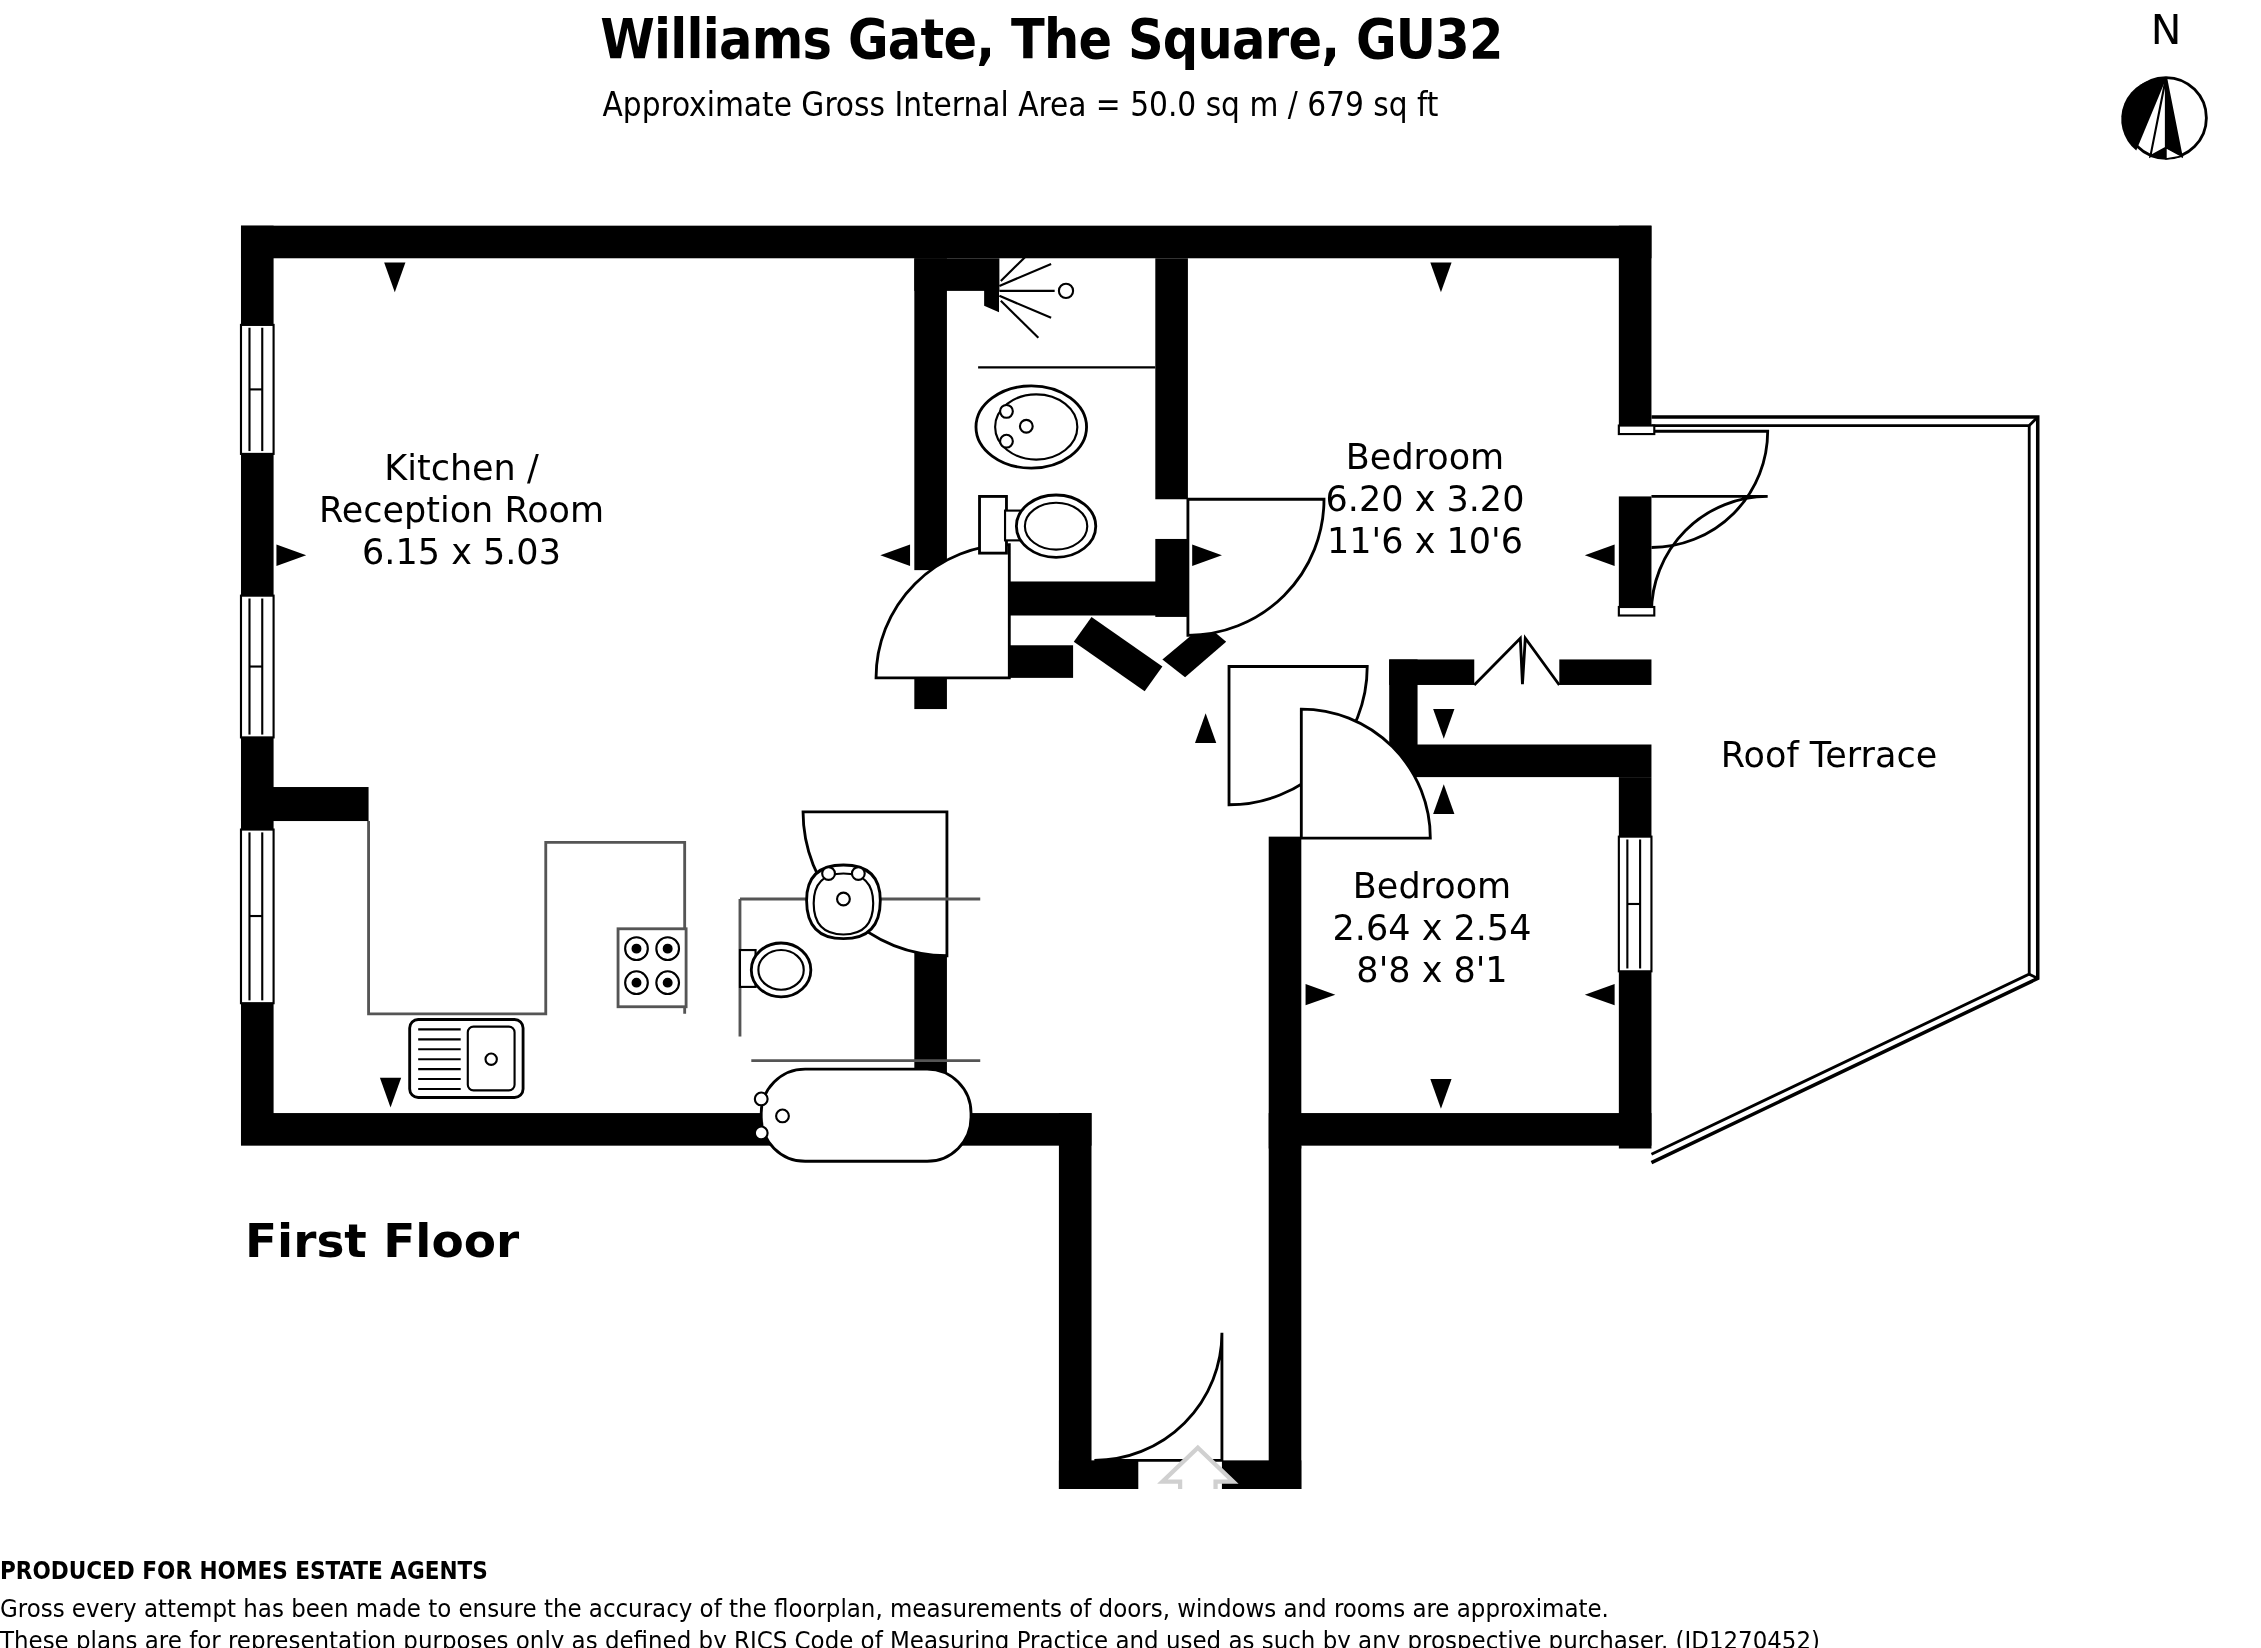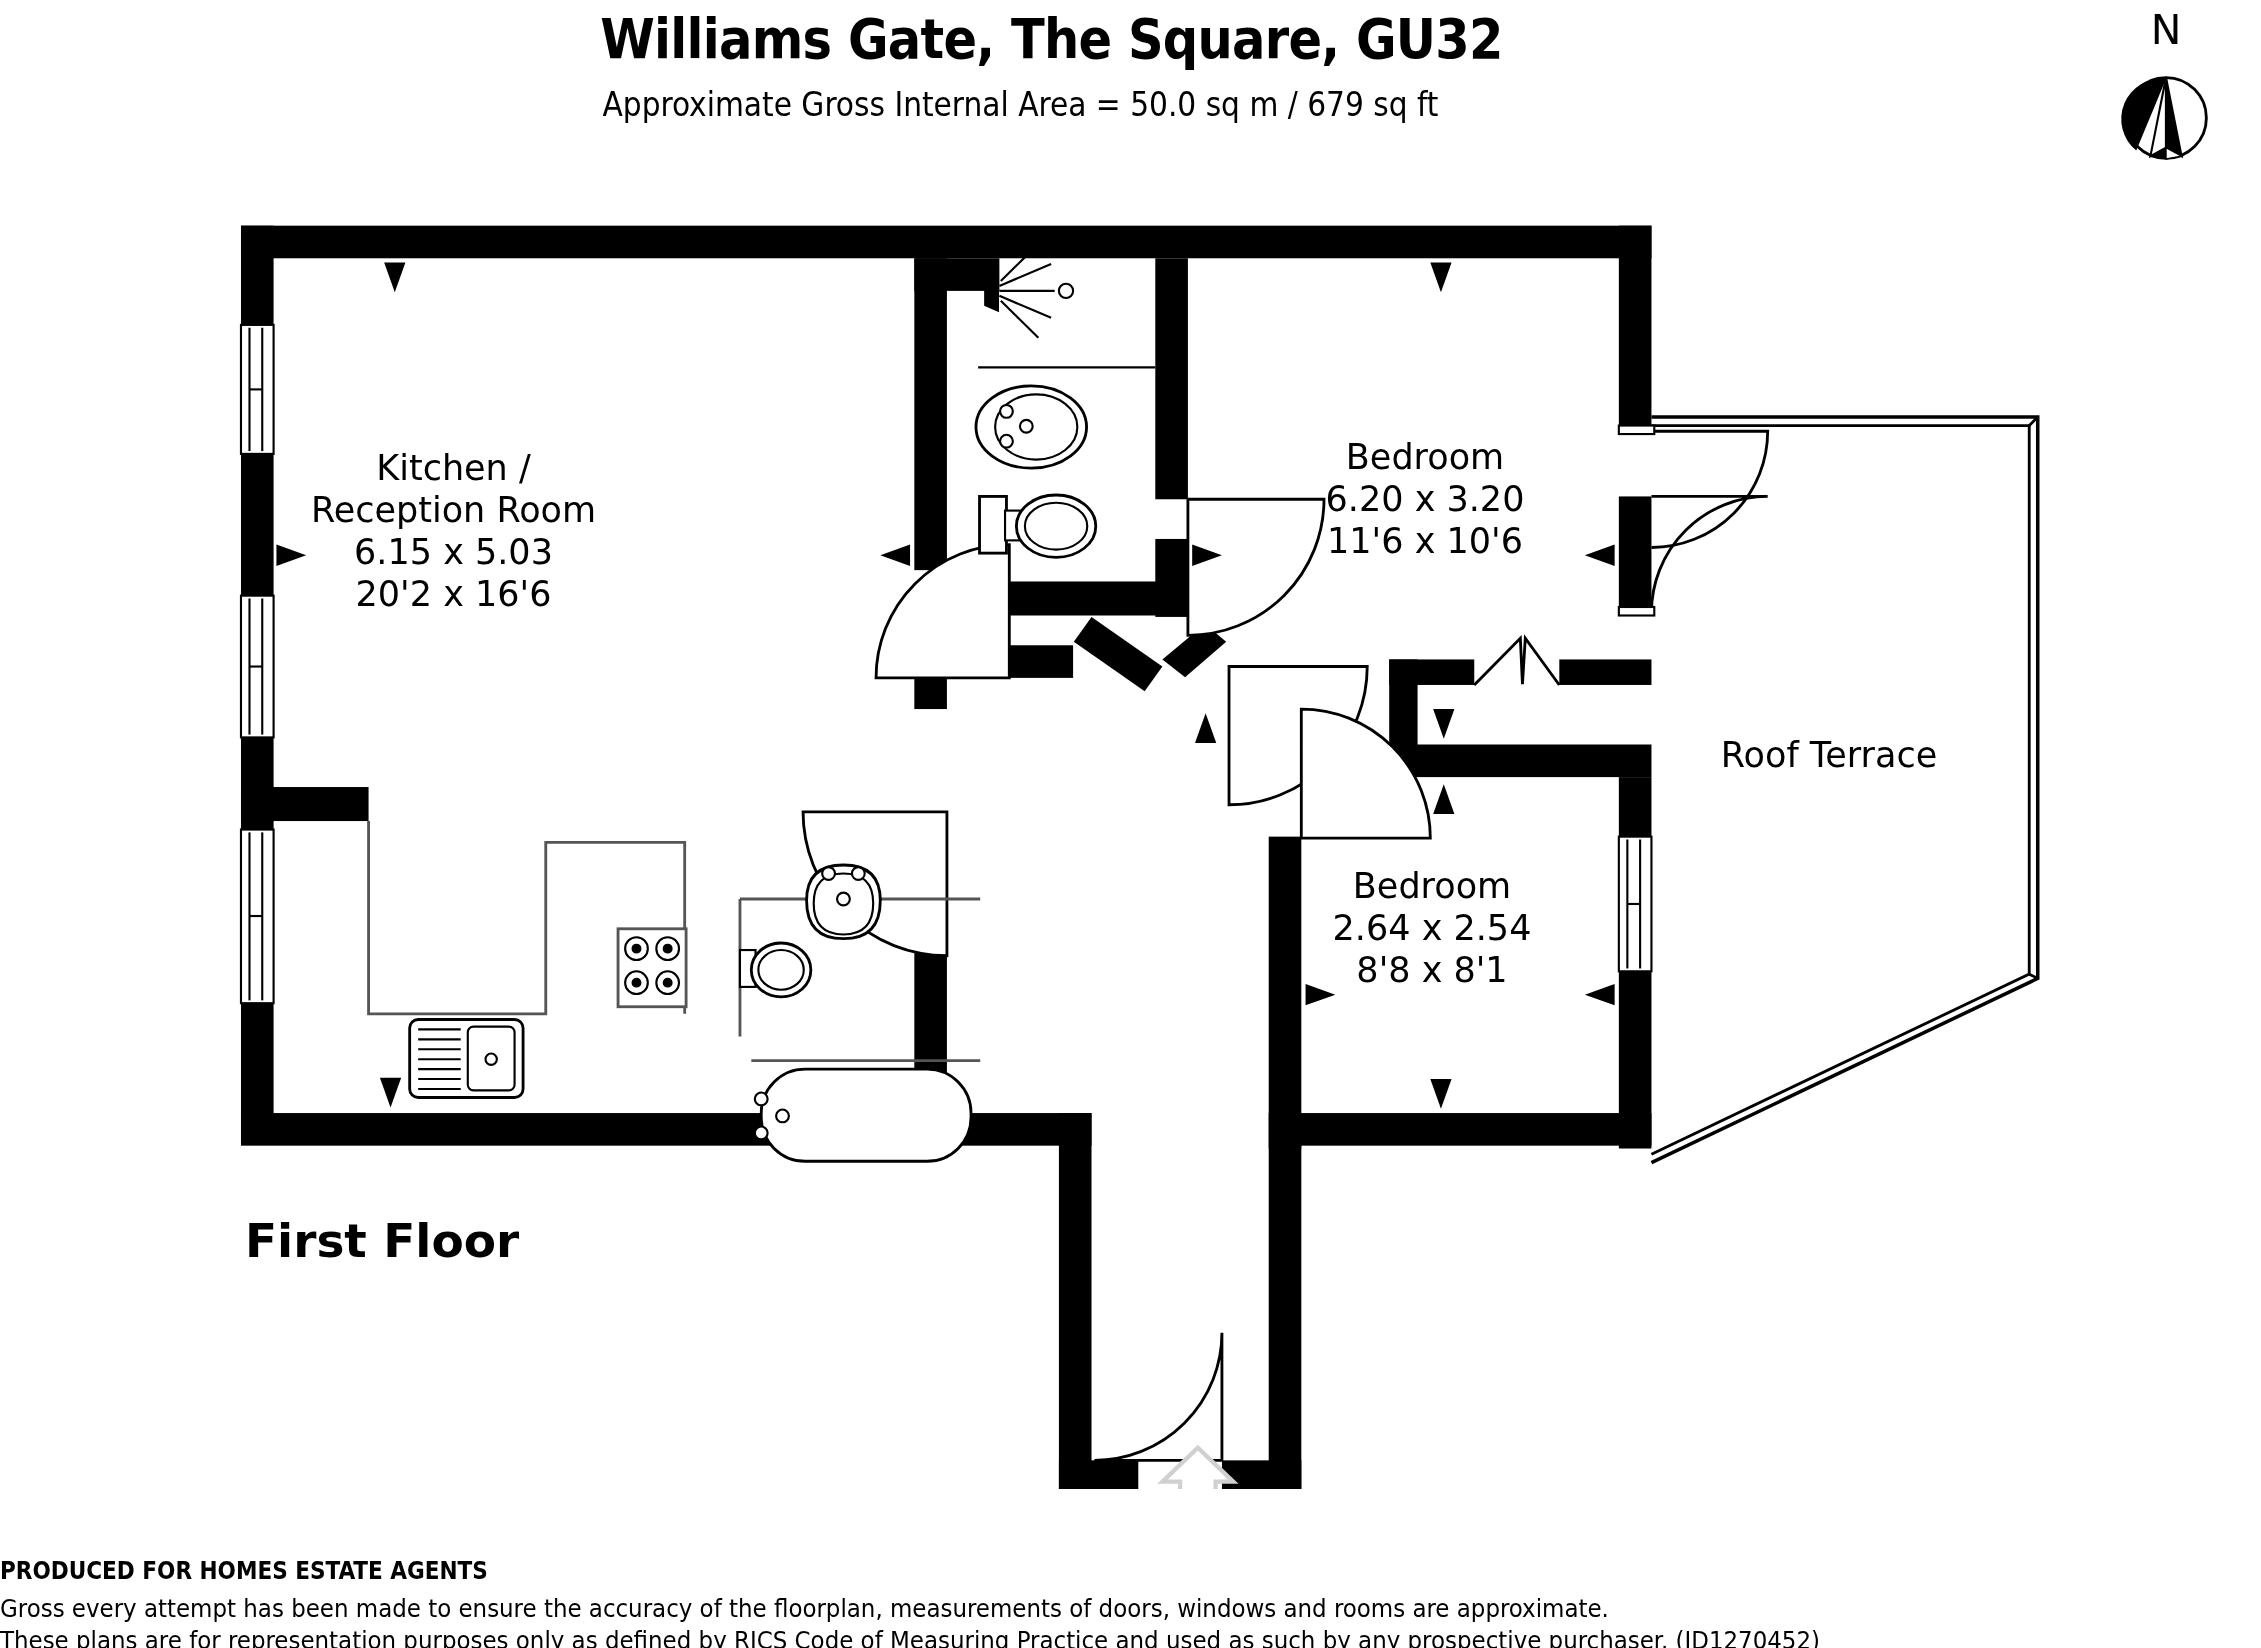--- a/index.html
+++ b/index.html
@@ -74,21 +74,21 @@
   }
   .room-label {
     position: absolute;
     text-align: center;
     font-size: 35px;
     line-height: 1.20;
     font-family: "DejaVu Sans", "Liberation Sans", sans-serif;
     white-space: nowrap;
   }
   .room-label .ln { display: block; }
-  #label-kitchen { left: 241px; top: 447px; width: 425px; }
+  #label-kitchen { left: 249px; top: 447px; width: 425px; }
   #label-bed1   { left: 1269px; top: 436px; width: 312px; }
   #label-bed2   { left: 1290px; top: 865px; width: 284px; }
   #label-terrace{ left: 1673px; top: 734px; width: 312px; }
 
   .footer {
     position: absolute;
     left: 0;
     width: 2261px;
     text-align: left;
     font-family: "DejaVu Sans Condensed", "Liberation Sans Narrow", "Liberation Sans", sans-serif;
@@ -388,21 +388,20 @@
     <g>
       <path d="M1665 2140 L1665 2090 L1640 2090 L1690 2042 L1740 2090 L1715 2090 L1715 2140 Z" fill="#ffffff" stroke="#d0d0d0" stroke-width="6"></path>
     </g>
 
   </svg>
 
   <div class="room-label" id="label-kitchen">
     <span class="ln">Kitchen /</span>
     <span class="ln">Reception Room</span>
     <span class="ln">6.15 x 5.03</span>
-    <span class="ln">20'2 x 16'6</span>
   </div>
 
   <div class="room-label" id="label-bed1">
     <span class="ln">Bedroom</span>
     <span class="ln">6.20 x 3.20</span>
     <span class="ln">11'6 x 10'6</span>
   </div>
 
   <div class="room-label" id="label-bed2">
     <span class="ln">Bedroom</span>

